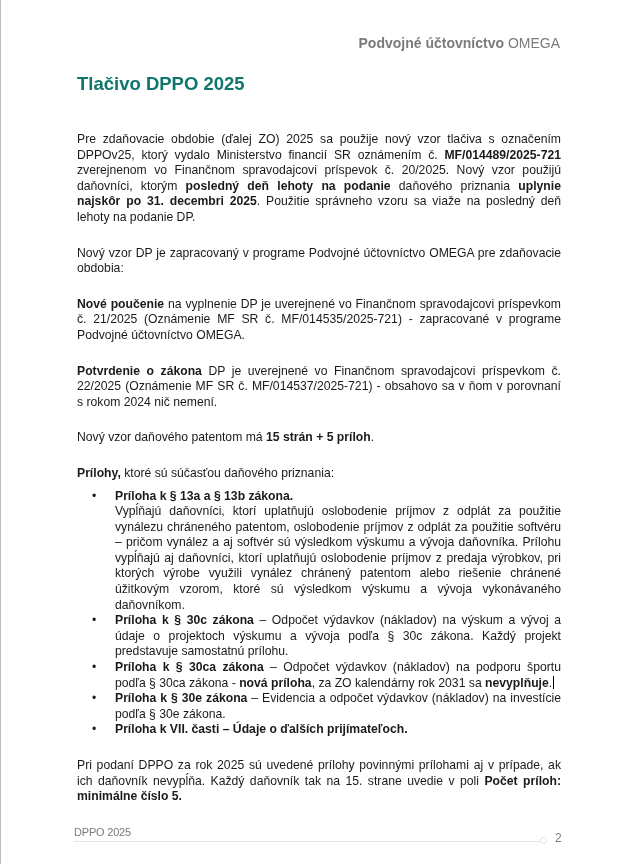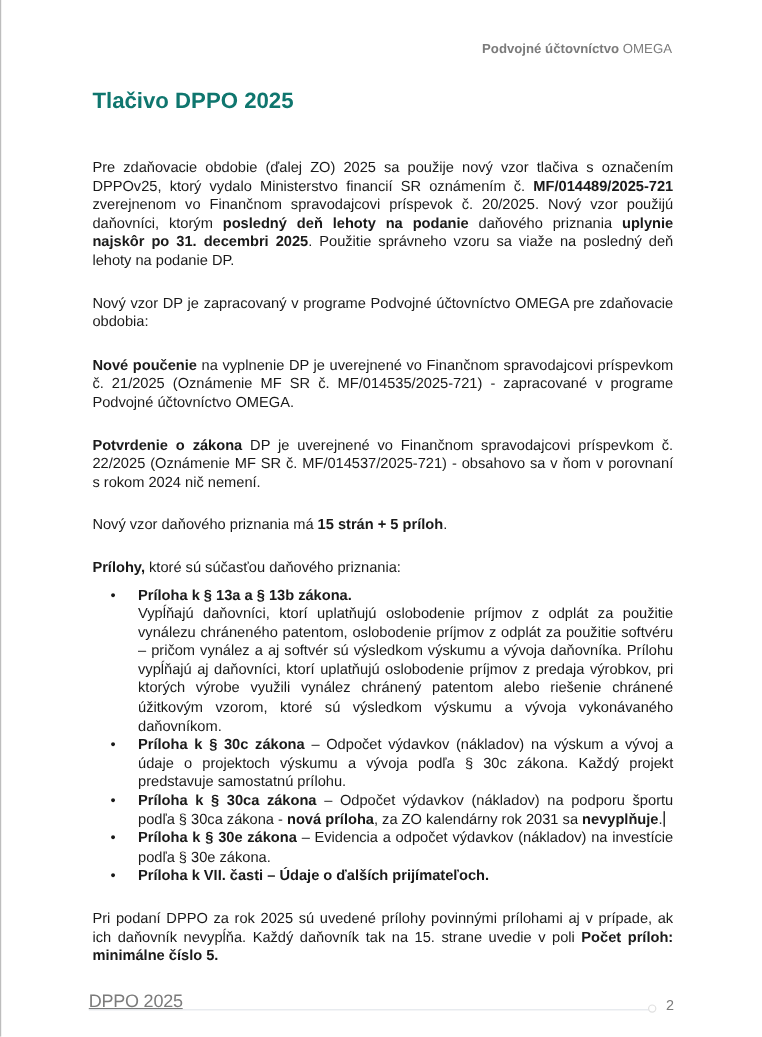--- a/index.html
+++ b/index.html
@@ -4,38 +4,38 @@
 <style>
   * { margin: 0; padding: 0; box-sizing: border-box; }
   html, body { width: 635px; height: 864px; background: #ffffff; overflow: hidden; }
   body { position: relative; font-family: "Liberation Sans", sans-serif; color: #1a1a1a; }
   .page-border { position: absolute; left: 0; top: 0; width: 1px; height: 864px; background: #bdbdbd; }
 
   .header { position: absolute; left: 40px; top: 27px; width: 520px; height: 30px; }
   .logo { position: absolute; left: 0; top: 0; display: flex; align-items: center; }
   .logo svg { width: 28px; height: 24px; }
   .logo-text { font-family: "DejaVu Sans", sans-serif; font-weight: bold; font-size: 19px; color: #8a8a8a; letter-spacing: 1.5px; margin-left: 4px; line-height: 24px; }
-  .product { position: absolute; right: 0; top: 8px; font-size: 11px; color: #7b7b7b; white-space: nowrap; }
+  .product { position: absolute; right: 0; top: 8px; font-size: 14px; color: #7b7b7b; white-space: nowrap; }
   .product b { font-weight: bold; }
 
   .title { position: absolute; left: 77px; top: 73px; font-size: 18.5px; font-weight: bold; color: #0f766e; }
 
   .content { position: absolute; left: 77px; top: 112px; width: 484px; font-size: 12.2px; line-height: 15.6px; }
   .content p { text-align: justify; margin-bottom: 7px; margin-top: 20px; }
   .content b { font-weight: bold; }
   ul.simple { list-style: none; margin: 0 0 7px 0; }
   ul.simple li { position: relative; padding-left: 42px; }
   ul.simple li::before { content: "•"; position: absolute; left: 20px; top: 0; }
   ul.annex { list-style: none; margin: 0 0 7px 0; }
   ul.annex li { position: relative; padding-left: 38px; text-align: justify; }
   ul.annex li::before { content: "•"; position: absolute; left: 15px; top: 0; }
   .cursor { display: inline-block; width: 1px; height: 13px; background: #000; vertical-align: -2px; margin-left: 1px; }
 
   .footer { position: absolute; left: 74px; top: 826px; width: 490px; }
-  .footer-label { font-size: 15px; color: #7b7b7b; letter-spacing: -0.2px; text-decoration: underline; }
+  .footer-label { font-size: 11px; color: #7b7b7b; letter-spacing: -0.2px; }
   .footer-line { position: absolute; left: 0; top: 15px; width: 468px; height: 1px; background: #e3e6ec; }
   .footer-dot { position: absolute; left: 466px; top: 11px; width: 7px; height: 7px; border: 1px solid #e0e0e0; border-radius: 50%; background: #fff; }
   .page-number { position: absolute; left: 481px; top: 5px; font-size: 12px; color: #7b7b7b; }
 </style>
 </head>
 <body>
 
 <div class="page-border"></div>
 
 <div class="header">
@@ -47,21 +47,21 @@
 <div class="content">
   <p><span>Pre zdaňovacie obdobie (ďalej ZO) 2025  sa použije nový vzor tlačiva s označením DPPOv25, ktorý vydalo Ministerstvo financií SR oznámením č. </span><b>MF/014489/2025-721</b><span> zverejnenom vo Finančnom spravodajcovi príspevok č. 20/2025. Nový vzor použijú daňovníci, ktorým </span><b>posledný deň lehoty na podanie</b><span> daňového priznania </span><b>uplynie najskôr po 31. decembri 2025</b><span>. Použitie správneho vzoru sa viaže na posledný deň lehoty na podanie DP.</span></p>
 
   <p>Nový vzor DP je zapracovaný v programe Podvojné účtovníctvo OMEGA pre zdaňovacie obdobia:</p>
 
 
   <p><b>Nové poučenie</b><span> na vyplnenie DP je uverejnené vo Finančnom spravodajcovi príspevkom č. 21/2025 (Oznámenie MF SR č. MF/014535/2025-721) - zapracované v programe Podvojné účtovníctvo OMEGA.</span></p>
 
   <p><b>Potvrdenie o zákona</b><span> DP je uverejnené vo Finančnom spravodajcovi príspevkom č. 22/2025 (Oznámenie MF SR č.  MF/014537/2025-721) -  obsahovo sa v ňom v porovnaní s rokom 2024 nič nemení.</span></p>
 
-  <p><span>Nový vzor daňového priznania má </span><b>15 strán + 5 príloh</b><span>.</span></p>
+  <p><span>Nový vzor daňového patentom má </span><b>15 strán + 5 príloh</b><span>.</span></p>
 
   <p><b>Prílohy,</b><span> ktoré sú súčasťou daňového priznania:</span></p>
 
   <ul class="annex">
     <li><b>Príloha k § 13a a § 13b zákona.</b><br><span>Vypĺňajú daňovníci, ktorí uplatňujú oslobodenie príjmov z odplát za použitie vynálezu chráneného patentom, oslobodenie príjmov z odplát za použitie softvéru – pričom vynález a aj softvér sú výsledkom výskumu a vývoja daňovníka. Prílohu vypĺňajú aj daňovníci, ktorí  uplatňujú oslobodenie príjmov z predaja výrobkov, pri ktorých výrobe využili vynález  chránený patentom alebo riešenie chránené úžitkovým vzorom, ktoré sú výsledkom výskumu a vývoja vykonávaného daňovníkom.</span></li>
     <li><b>Príloha k § 30c zákona</b><span> – Odpočet výdavkov (nákladov) na výskum a vývoj a údaje o projektoch výskumu a vývoja podľa § 30c zákona. Každý projekt predstavuje samostatnú prílohu.</span></li>
     <li><b>Príloha k § 30ca zákona</b><span> – Odpočet výdavkov (nákladov) na podporu športu podľa § 30ca zákona - </span><b>nová príloha</b><span>, za ZO kalendárny rok 2031 sa </span><b>nevyplňuje</b><span>.</span><span class="cursor"></span></li>
     <li><b>Príloha k § 30e zákona</b><span> – Evidencia a odpočet výdavkov (nákladov) na investície podľa § 30e zákona.</span></li>
     <li><b>Príloha k VII.  časti – Údaje o ďalších prijímateľoch.</b><br></li>
   </ul>

